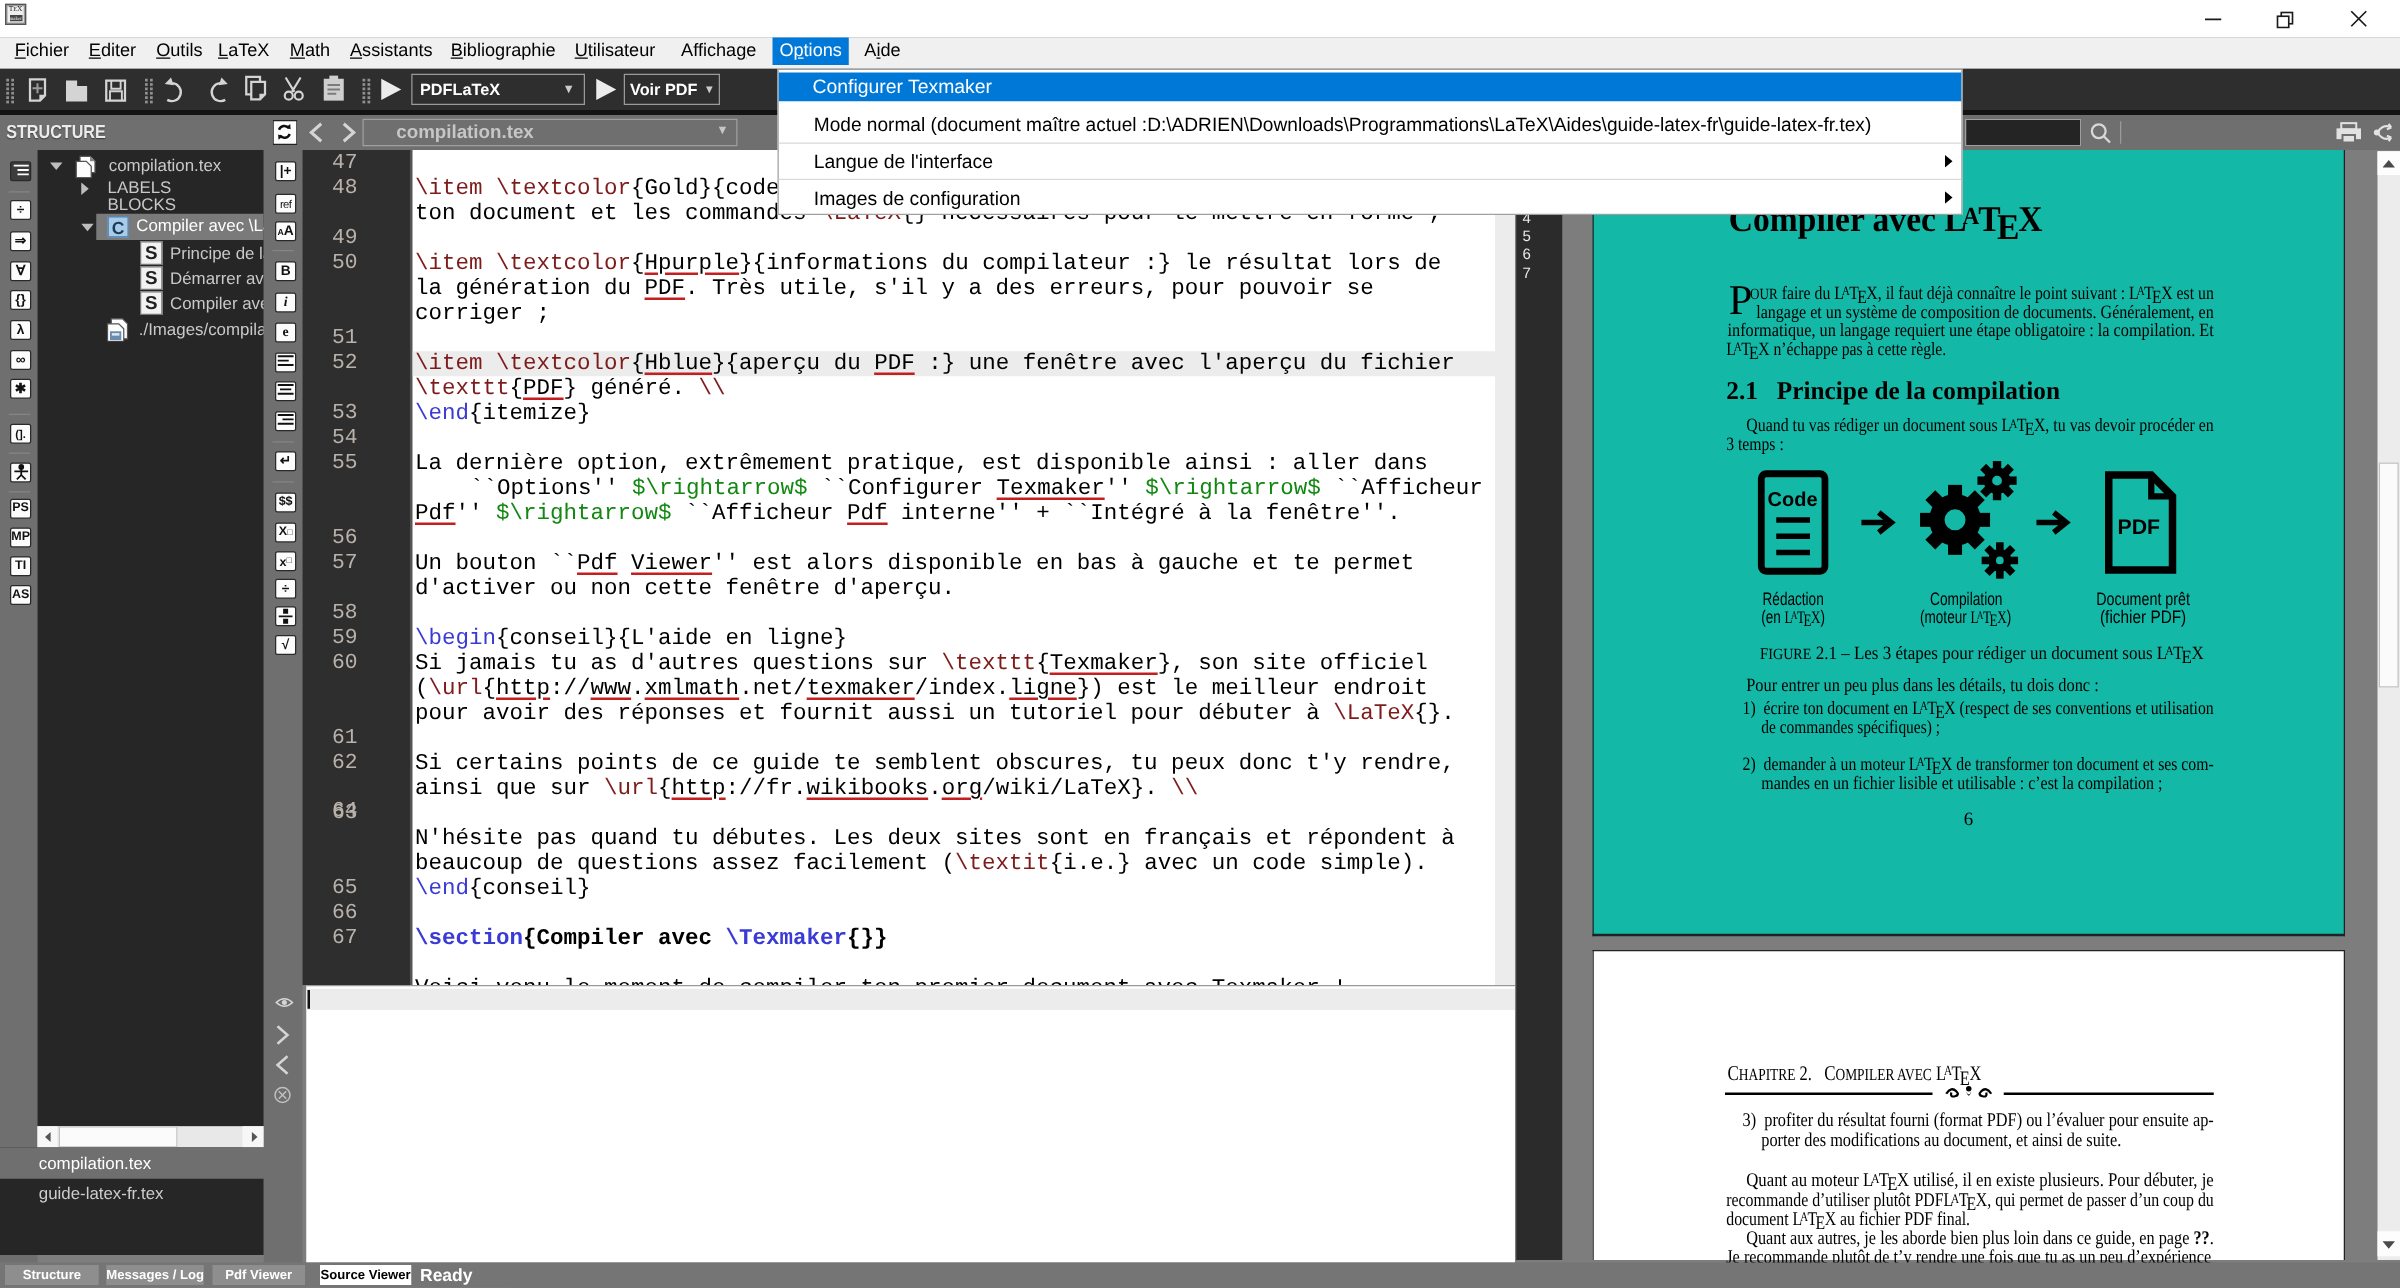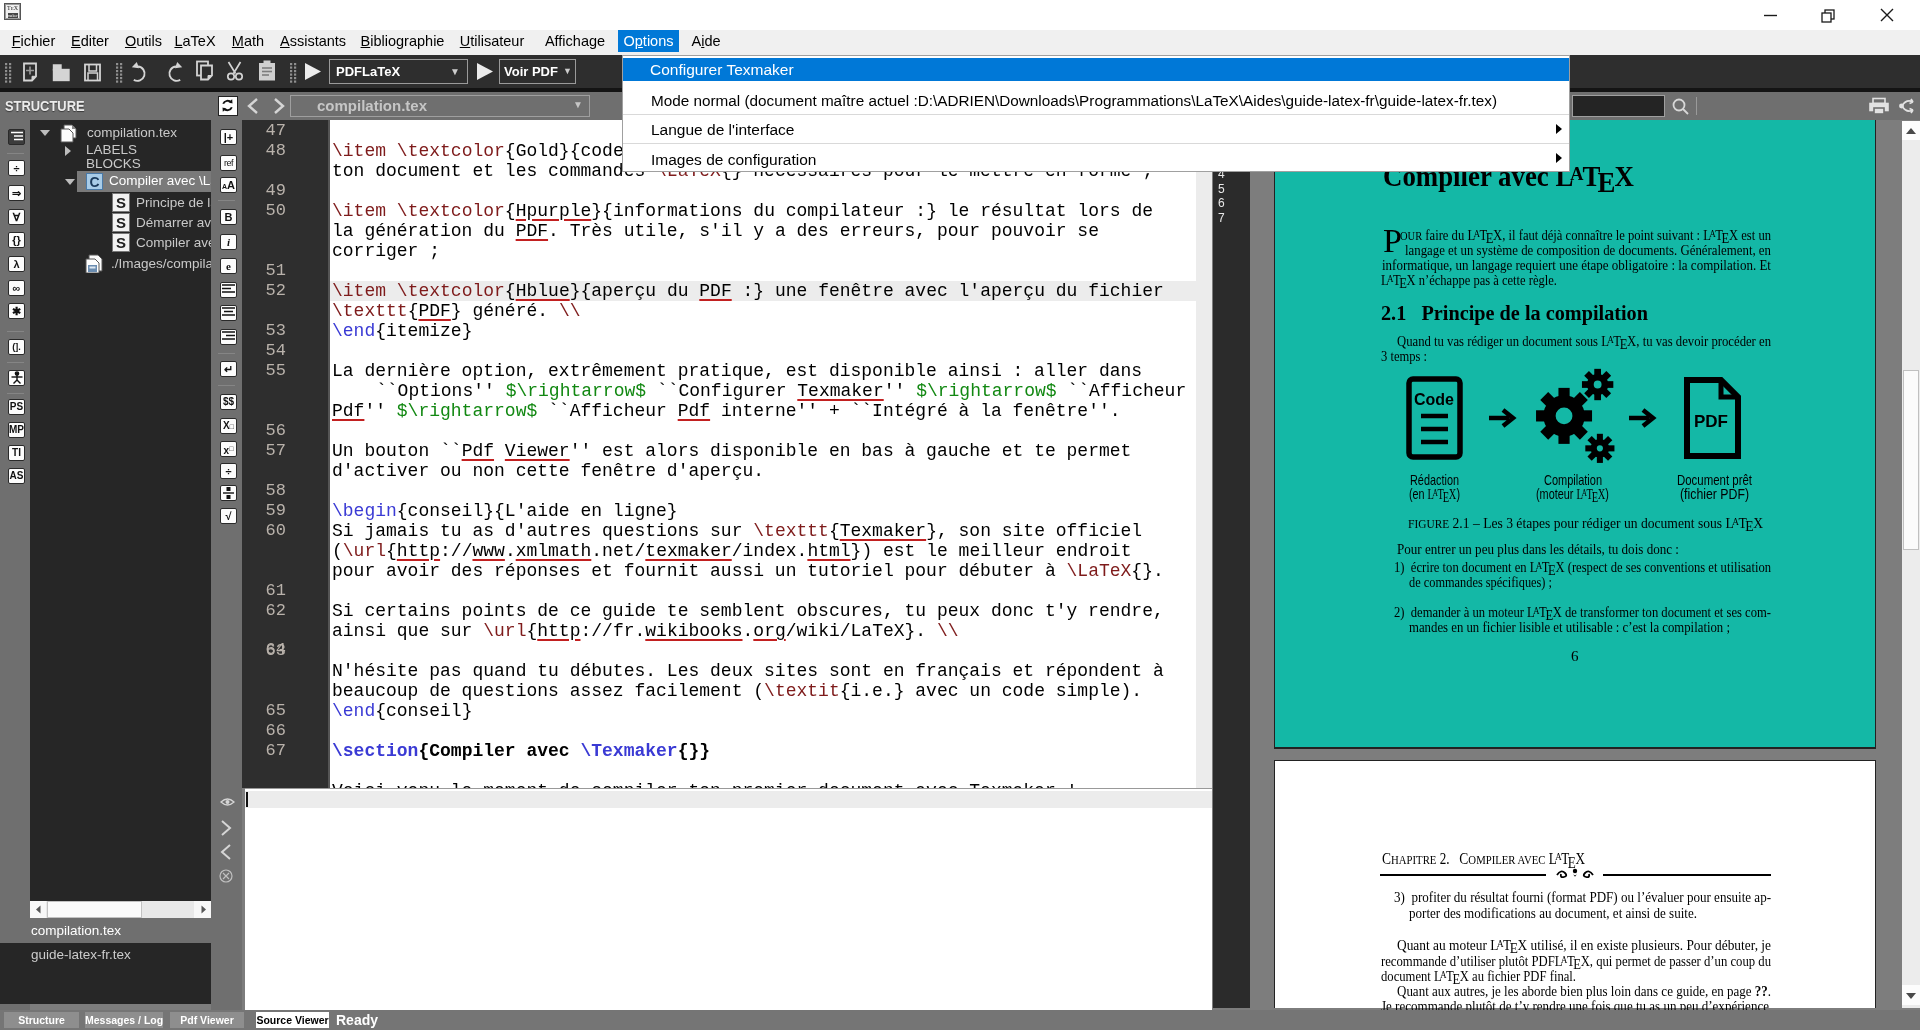--- a/index.html
+++ b/index.html
@@ -398,21 +398,21 @@
   <div class="cl" style="top:161px;"><span class="c">\item</span> <span class="c">\textcolor</span>{<span class="m">Hblue</span>}{aperçu du <span class="m">PDF</span> :} une fenêtre avec l'aperçu du fichier</div>
   <div class="cl" style="top:181px;"><span class="c">\texttt</span>{<span class="m">PDF</span>} généré. <span class="c">\\</span></div>
   <div class="cl" style="top:201px;"><span class="k">\end</span>{itemize}</div>
   <div class="cl" style="top:241px;">La dernière option, extrêmement pratique, est disponible ainsi : aller dans</div>
   <div class="cl" style="top:261px;margin-left:44px;">``Options'' <span class="g">$\rightarrow$</span> ``Configurer <span class="m">Texmaker</span>'' <span class="g">$\rightarrow$</span> ``Afficheur</div>
   <div class="cl" style="top:281px;"><span class="m">Pdf</span>'' <span class="g">$\rightarrow$</span> ``Afficheur <span class="m">Pdf</span> interne'' + ``Intégré à la fenêtre''.</div>
   <div class="cl" style="top:321px;">Un bouton ``<span class="m">Pdf</span> <span class="m">Viewer</span>'' est alors disponible en bas à gauche et te permet</div>
   <div class="cl" style="top:341px;">d'activer ou non cette fenêtre d'aperçu.</div>
   <div class="cl" style="top:381px;"><span class="k">\begin</span>{conseil}{L'aide en ligne}</div>
   <div class="cl" style="top:401px;">Si jamais tu as d'autres questions sur <span class="c">\texttt</span>{<span class="m">Texmaker</span>}, son site officiel</div>
-  <div class="cl" style="top:421px;">(<span class="c">\url</span>{<span class="m">http</span>://<span class="m">www</span>.<span class="m">xmlmath</span>.net/<span class="m">texmaker</span>/index.<span class="m">html</span>}) est le meilleur endroit</div>
+  <div class="cl" style="top:421px;">(<span class="c">\url</span>{<span class="m">http</span>://<span class="m">www</span>.<span class="m">xmlmath</span>.net/<span class="m">texmaker</span>/index.<span class="m">ligne</span>}) est le meilleur endroit</div>
   <div class="cl" style="top:441px;">pour avoir des réponses et fournit aussi un tutoriel pour débuter à <span class="c">\LaTeX</span>{}.</div>
   <div class="cl" style="top:481px;">Si certains points de ce guide te semblent obscures, tu peux donc t'y rendre,</div>
   <div class="cl" style="top:501px;">ainsi que sur <span class="c">\url</span>{<span class="m">http</span>://fr.<span class="m">wikibooks</span>.<span class="m">org</span>/wiki/LaTeX}. <span class="c">\\</span></div>
   <div class="cl" style="top:541px;">N'hésite pas quand tu débutes. Les deux sites sont en français et répondent à</div>
   <div class="cl" style="top:561px;">beaucoup de questions assez facilement (<span class="c">\textit</span>{i.e.} avec un code simple).</div>
   <div class="cl" style="top:581px;"><span class="k">\end</span>{conseil}</div>
   <div class="cl" style="top:621px;font-weight:bold;"><span class="k">\section</span>{Compiler avec <span class="k">\Texmaker</span>{}}</div>
   <div class="cl" style="top:661px;">Voici venu le moment de compiler ton premier document avec Texmaker !</div>
 </div>
 <div id="edvs">

